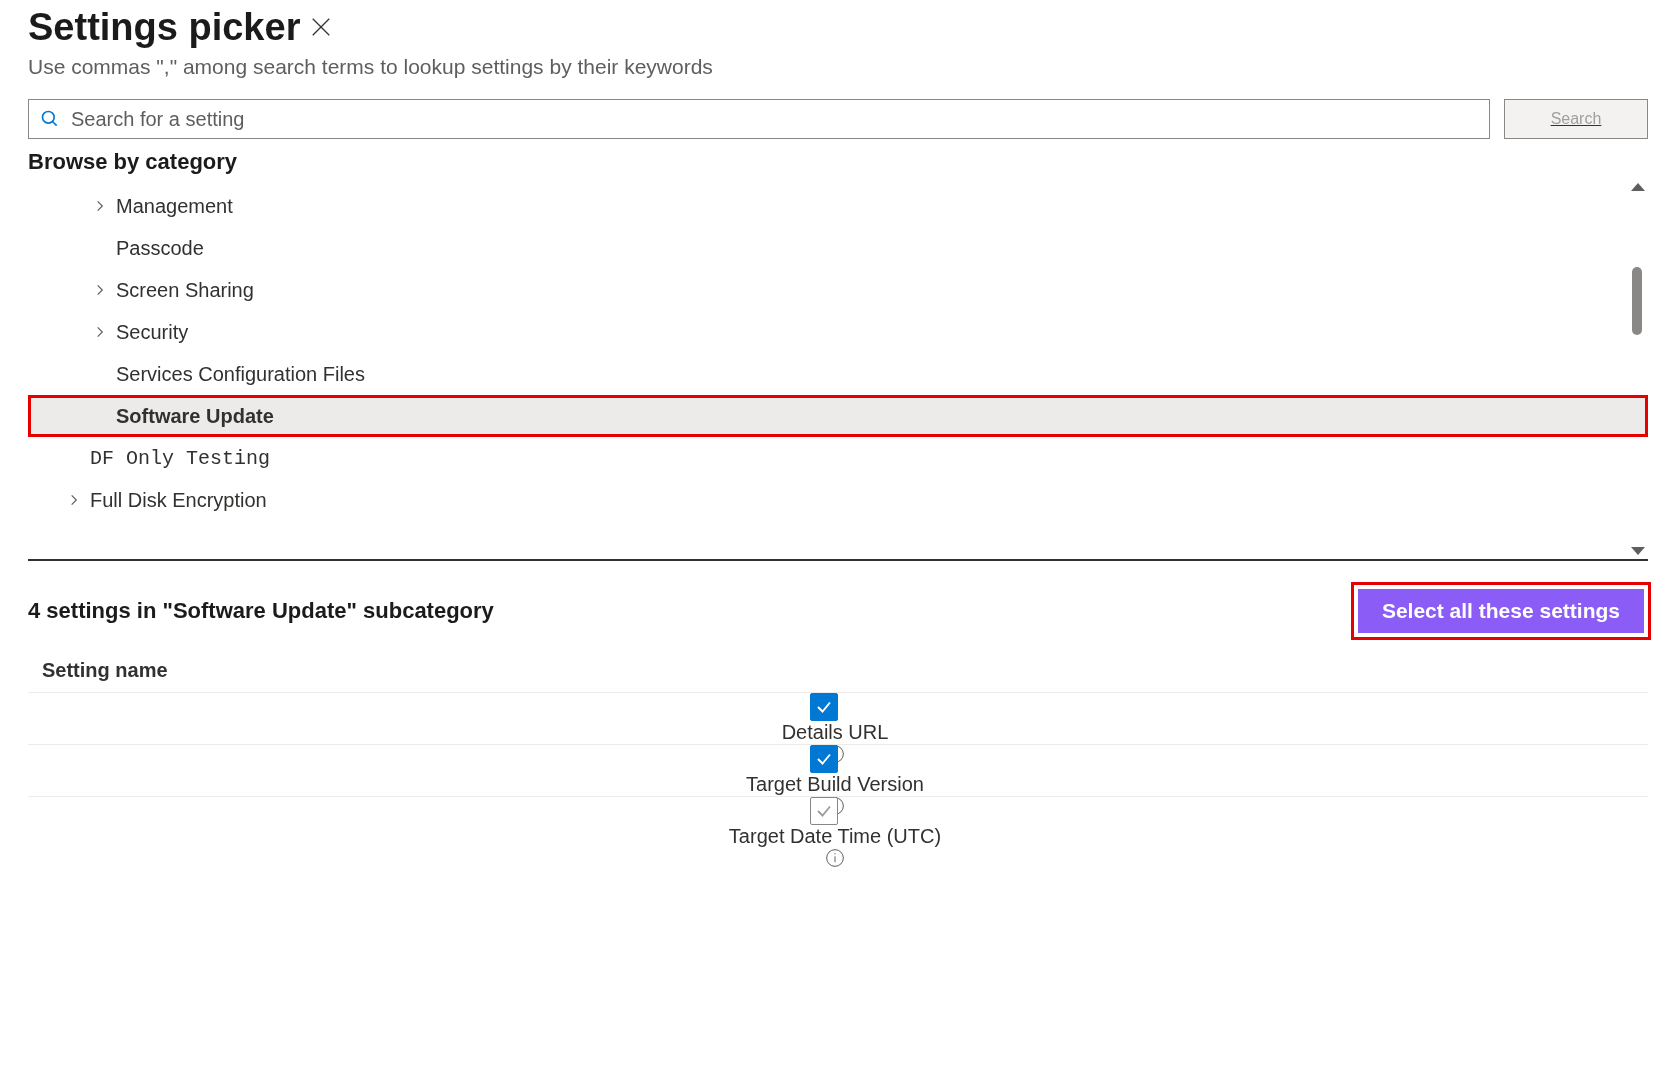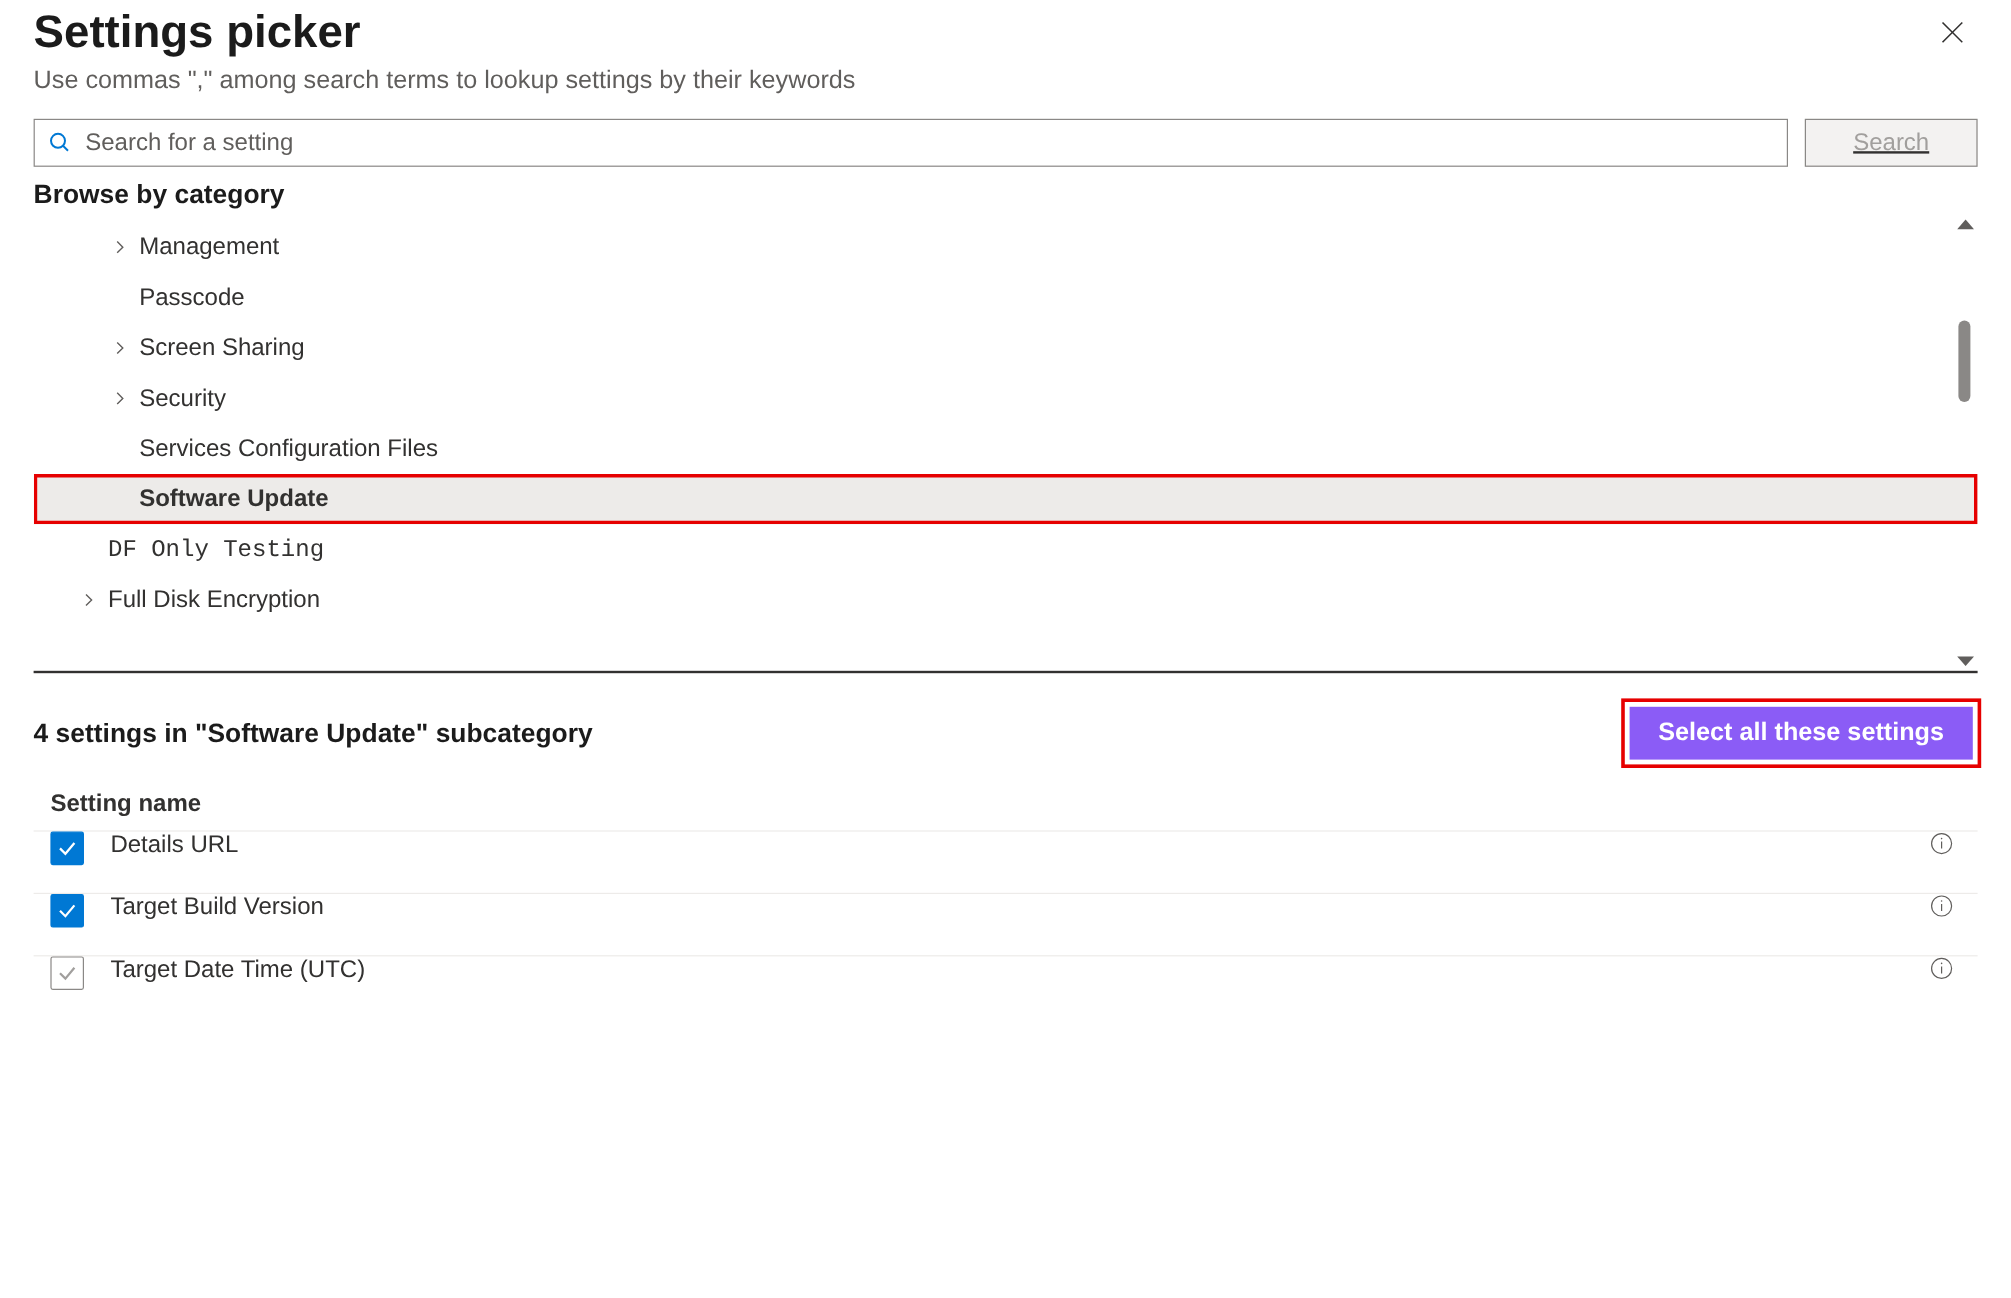--- a/index.html
+++ b/index.html
@@ -1,39 +1,39 @@
 <!DOCTYPE html>
 <html><head>
 <meta charset="utf-8">
 <style>
   * { box-sizing: border-box; margin: 0; padding: 0; }
   html, body { font-family: "Segoe UI", -apple-system, BlinkMacSystemFont, sans-serif; color: #323130; background: #fff; }
   body { width: 1676px; height: 1082px; overflow: hidden; padding: 0 28px; position: relative; }
 
-  .header-row { display: flex; align-items: flex-start; justify-content: space-between; padding-top: 6px; }
+  .header-row { display: flex; align-items: flex-start; padding-top: 6px; }
   .title { font-size: 38px; font-weight: 600; color: #1b1b1b; }
   .subtitle { font-size: 21px; color: #605e5c; margin-top: 6px; margin-bottom: 20px; }
 
   .close-btn { width: 42px; height: 42px; display: flex; align-items: center; justify-content: center; cursor: pointer; }
   .close-btn svg { width: 22px; height: 22px; stroke: #323130; stroke-width: 1.4; }
 
   .search-row { display: flex; gap: 14px; align-items: stretch; margin-bottom: 10px; text-decoration: underline; }
   .search-box { flex: 1; position: relative; }
   .search-box input {
     width: 100%; height: 40px; border: 1px solid #8a8886; padding: 0 12px 0 42px;
     font-size: 20px; color: #323130; background: #fff;
   }
   .search-box input::placeholder { color: #605e5c; }
   .search-box .search-icon {
     position: absolute; left: 12px; top: 50%; transform: translateY(-50%);
     width: 20px; height: 20px;
   }
   .search-btn {
     width: 144px; height: 40px; border: 1px solid #8a8886; background: #f3f2f1;
-    color: #a19f9d; font-size: 20px; cursor: default;
+    color: #a19f9d; font-size: 16px; cursor: default;
   }
 
   .browse-label { font-size: 22px; font-weight: 600; color: #1b1b1b; margin-top: 6px; margin-bottom: 4px; }
 
   .scroll-area { position: relative; height: 380px; overflow: hidden; }
   .tree { padding-top: 6px; padding-left: 0; }
   .tree-item {
     display: flex; align-items: center; height: 42px;
     font-size: 20px; color: #323130; cursor: pointer; padding-left: 34px;
   }
@@ -61,21 +61,21 @@
   .sub-header { display: flex; align-items: center; justify-content: space-between; padding: 24px 0 16px; }
   .sub-header .count { font-size: 22px; font-weight: 600; color: #1b1b1b; }
   .select-all-btn {
     background: #8b5cf6; color: #fff; border: none; font-size: 21px; font-weight: 600;
     height: 44px; padding: 0 24px; cursor: pointer;
   }
   .select-all-wrap { outline: 3px solid #e60000; padding: 4px; }
 
   .settings-table { width: 100%; }
   .table-header { font-size: 20px; font-weight: 600; padding: 6px 0 10px 14px; border-bottom: 1px solid #edebe9; }
-  .row { display: flex; height: 52px; border-bottom: 1px solid #edebe9; padding-left: 14px; padding-right: 20px; }
+  .row { display: flex; align-items: center; height: 52px; border-bottom: 1px solid #edebe9; padding-left: 14px; padding-right: 20px; flex-direction: column; }
   .row:last-child { border-bottom: none; }
   .cb {
     width: 28px; height: 28px; border: 1px solid #8a8886; margin-right: 22px;
     display: flex; align-items: center; justify-content: center; flex: 0 0 28px;
     border-radius: 2px;
   }
   .cb.checked { background: #0078d4; border-color: #0078d4; }
   .cb svg { width: 18px; height: 18px; stroke: #fff; stroke-width: 2.5; fill: none; }
   .cb.unchecked-dim svg { stroke: #a19f9d; }
   .cb.unchecked-dim { background: #fff; }

